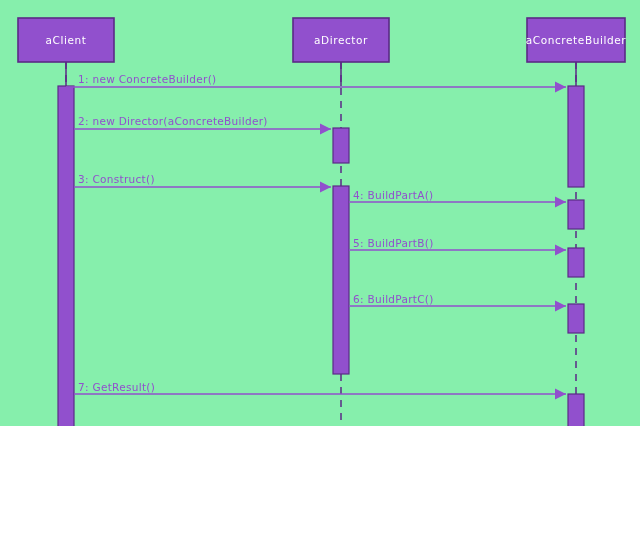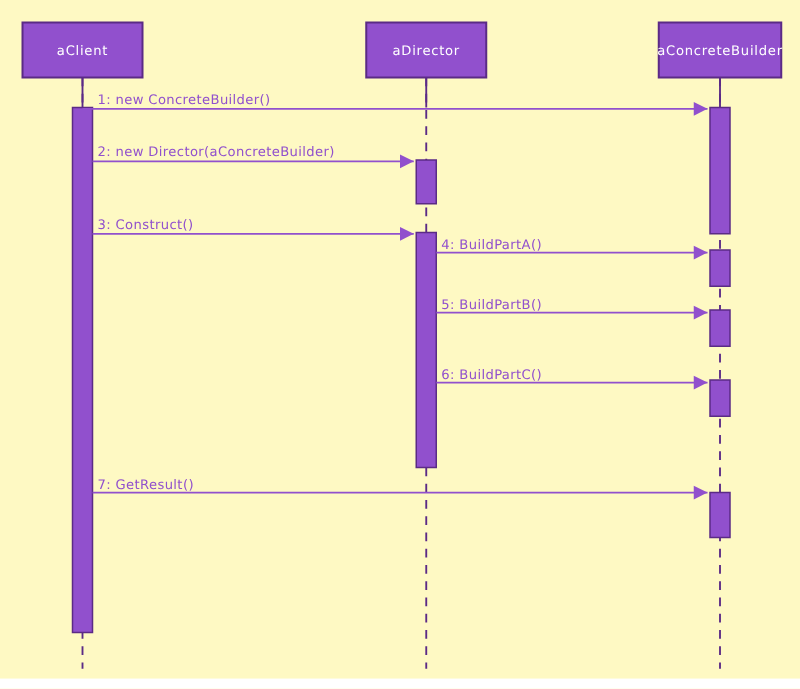--- a/index.html
+++ b/index.html
@@ -7,22 +7,22 @@
     margin: 0;
     padding: 0;
     background: #ffffff;
   }
   body {
     font-family: "DejaVu Sans", sans-serif;
   }
   #diagram-canvas {
     position: relative;
     width: 640px;
-    height: 543px;
-    background: #fef9c3;
+    height: 426px;
+    background: #86efac;
     overflow: hidden;
   }
   svg.diagram-svg {
     display: block;
     width: 640px;
     height: 551px;
   }
   .lifeline-box-rect {
     fill: #9150cd;
     stroke: #5b2a86;

